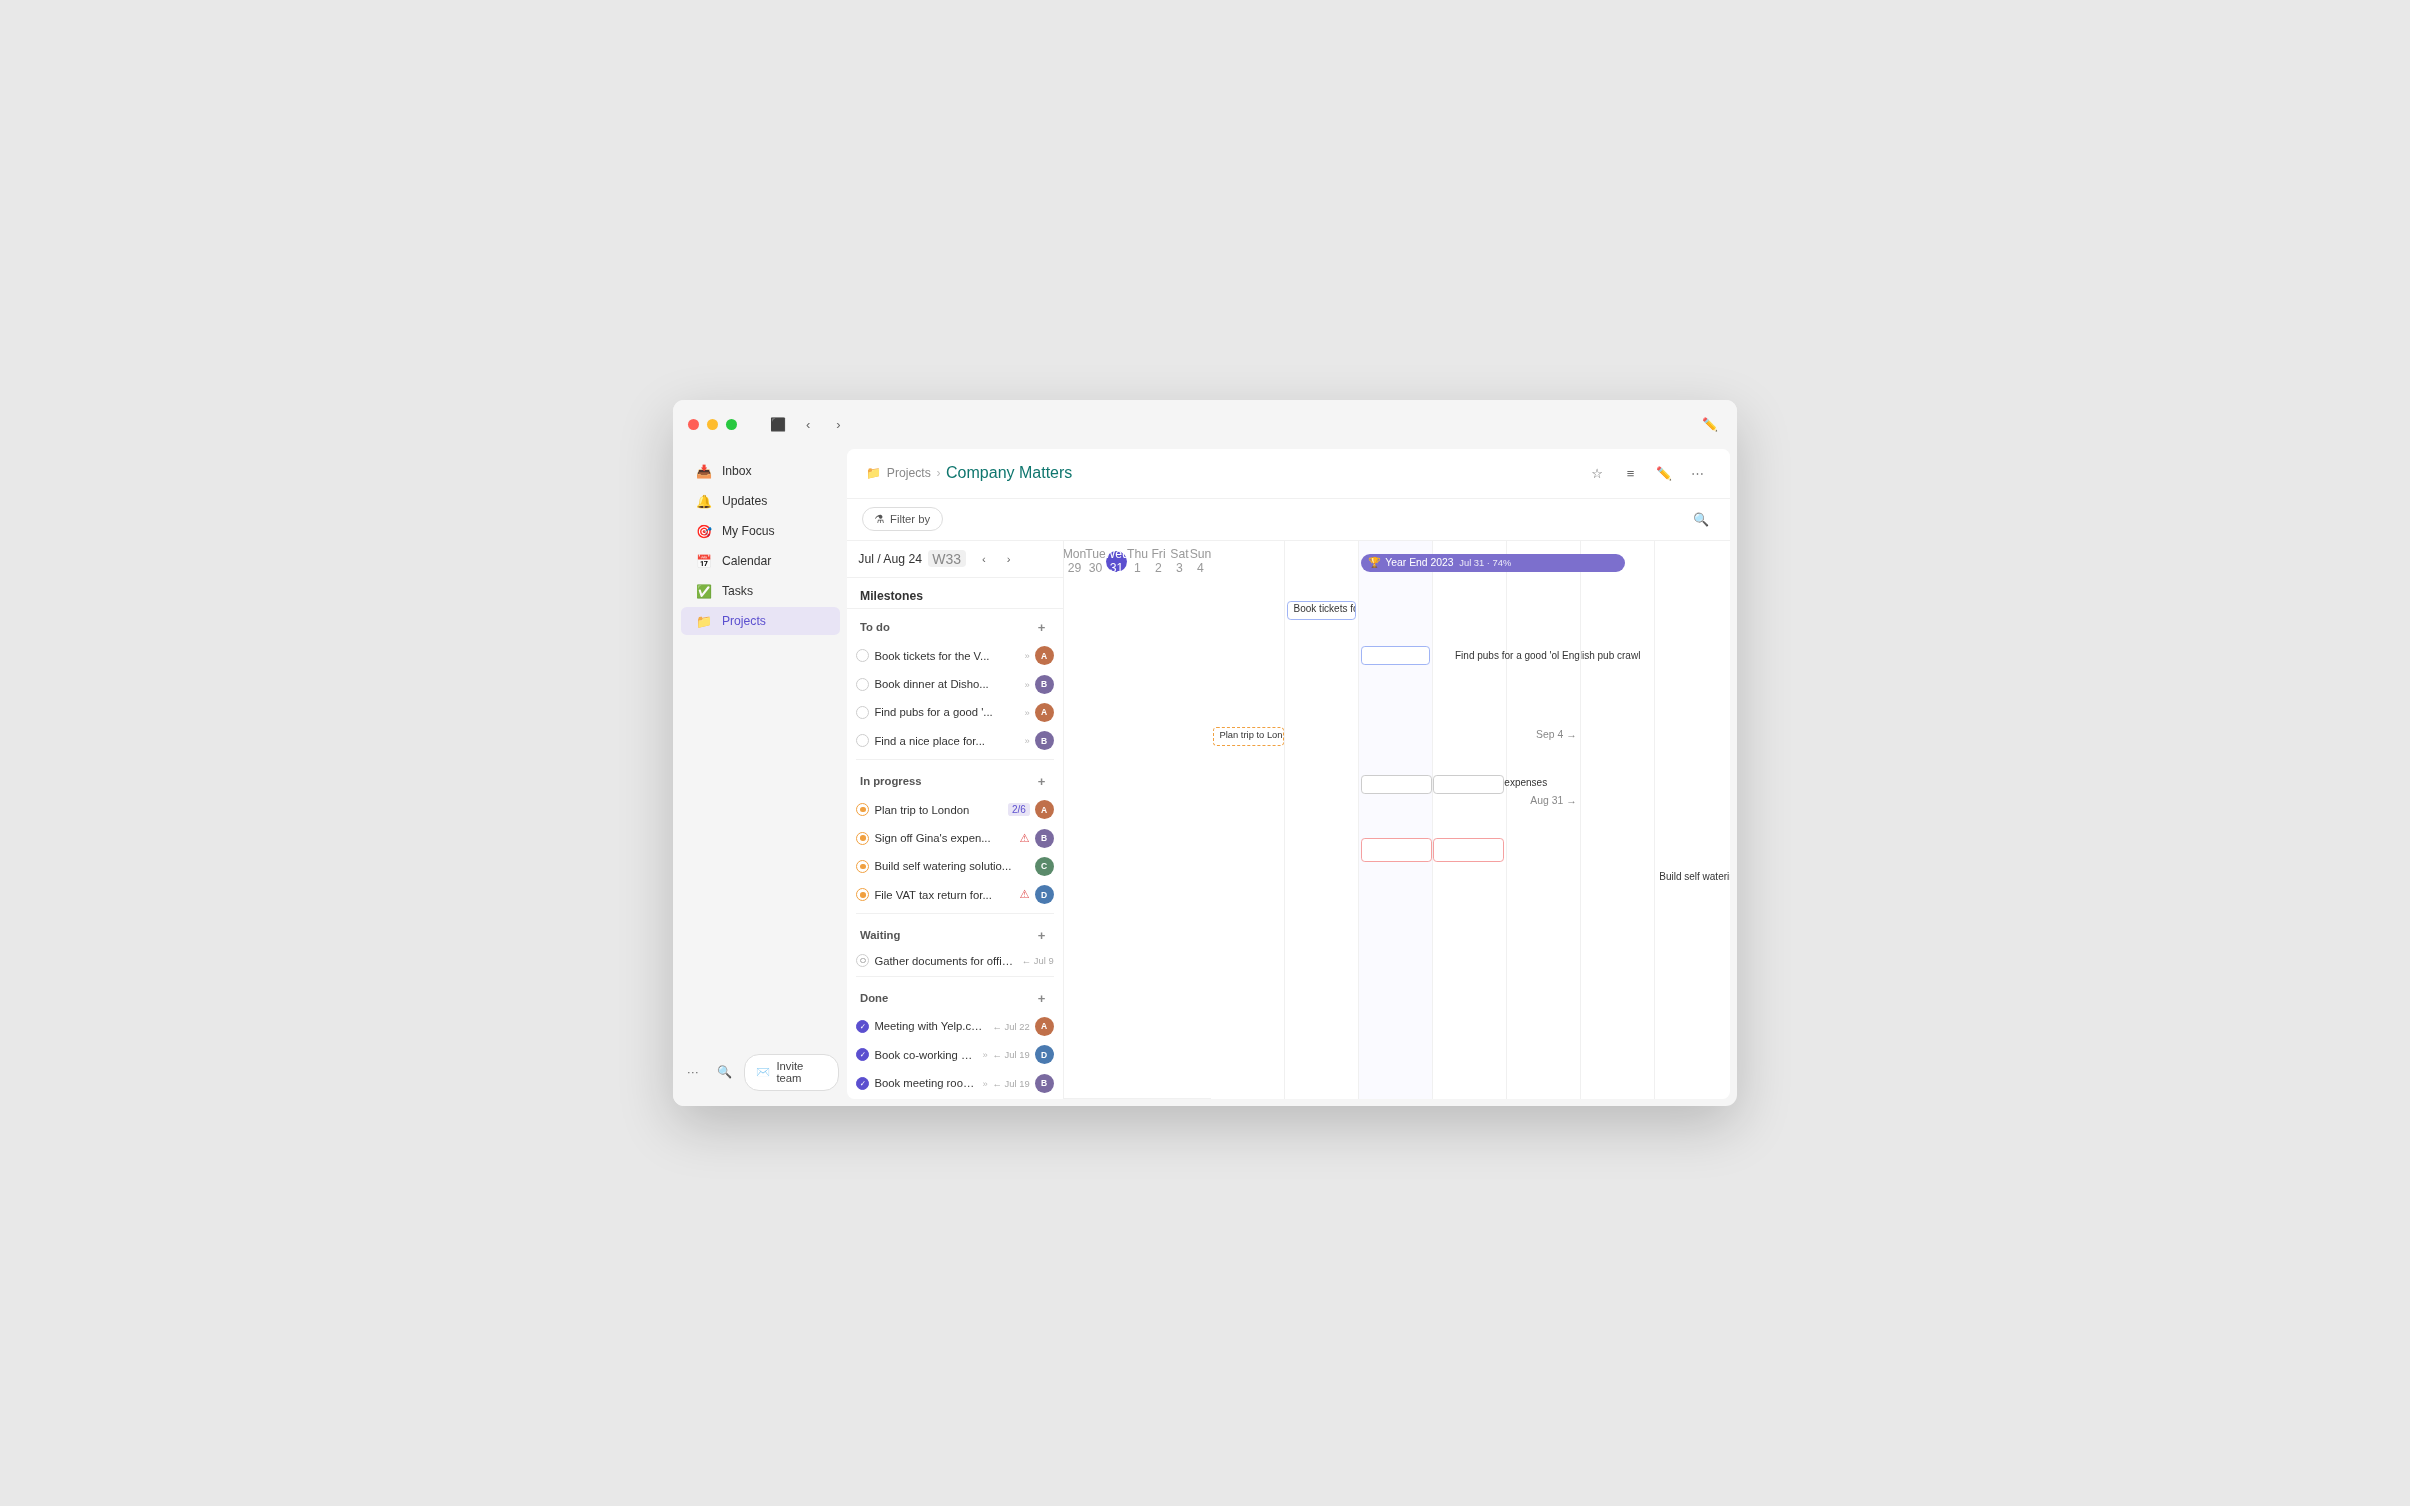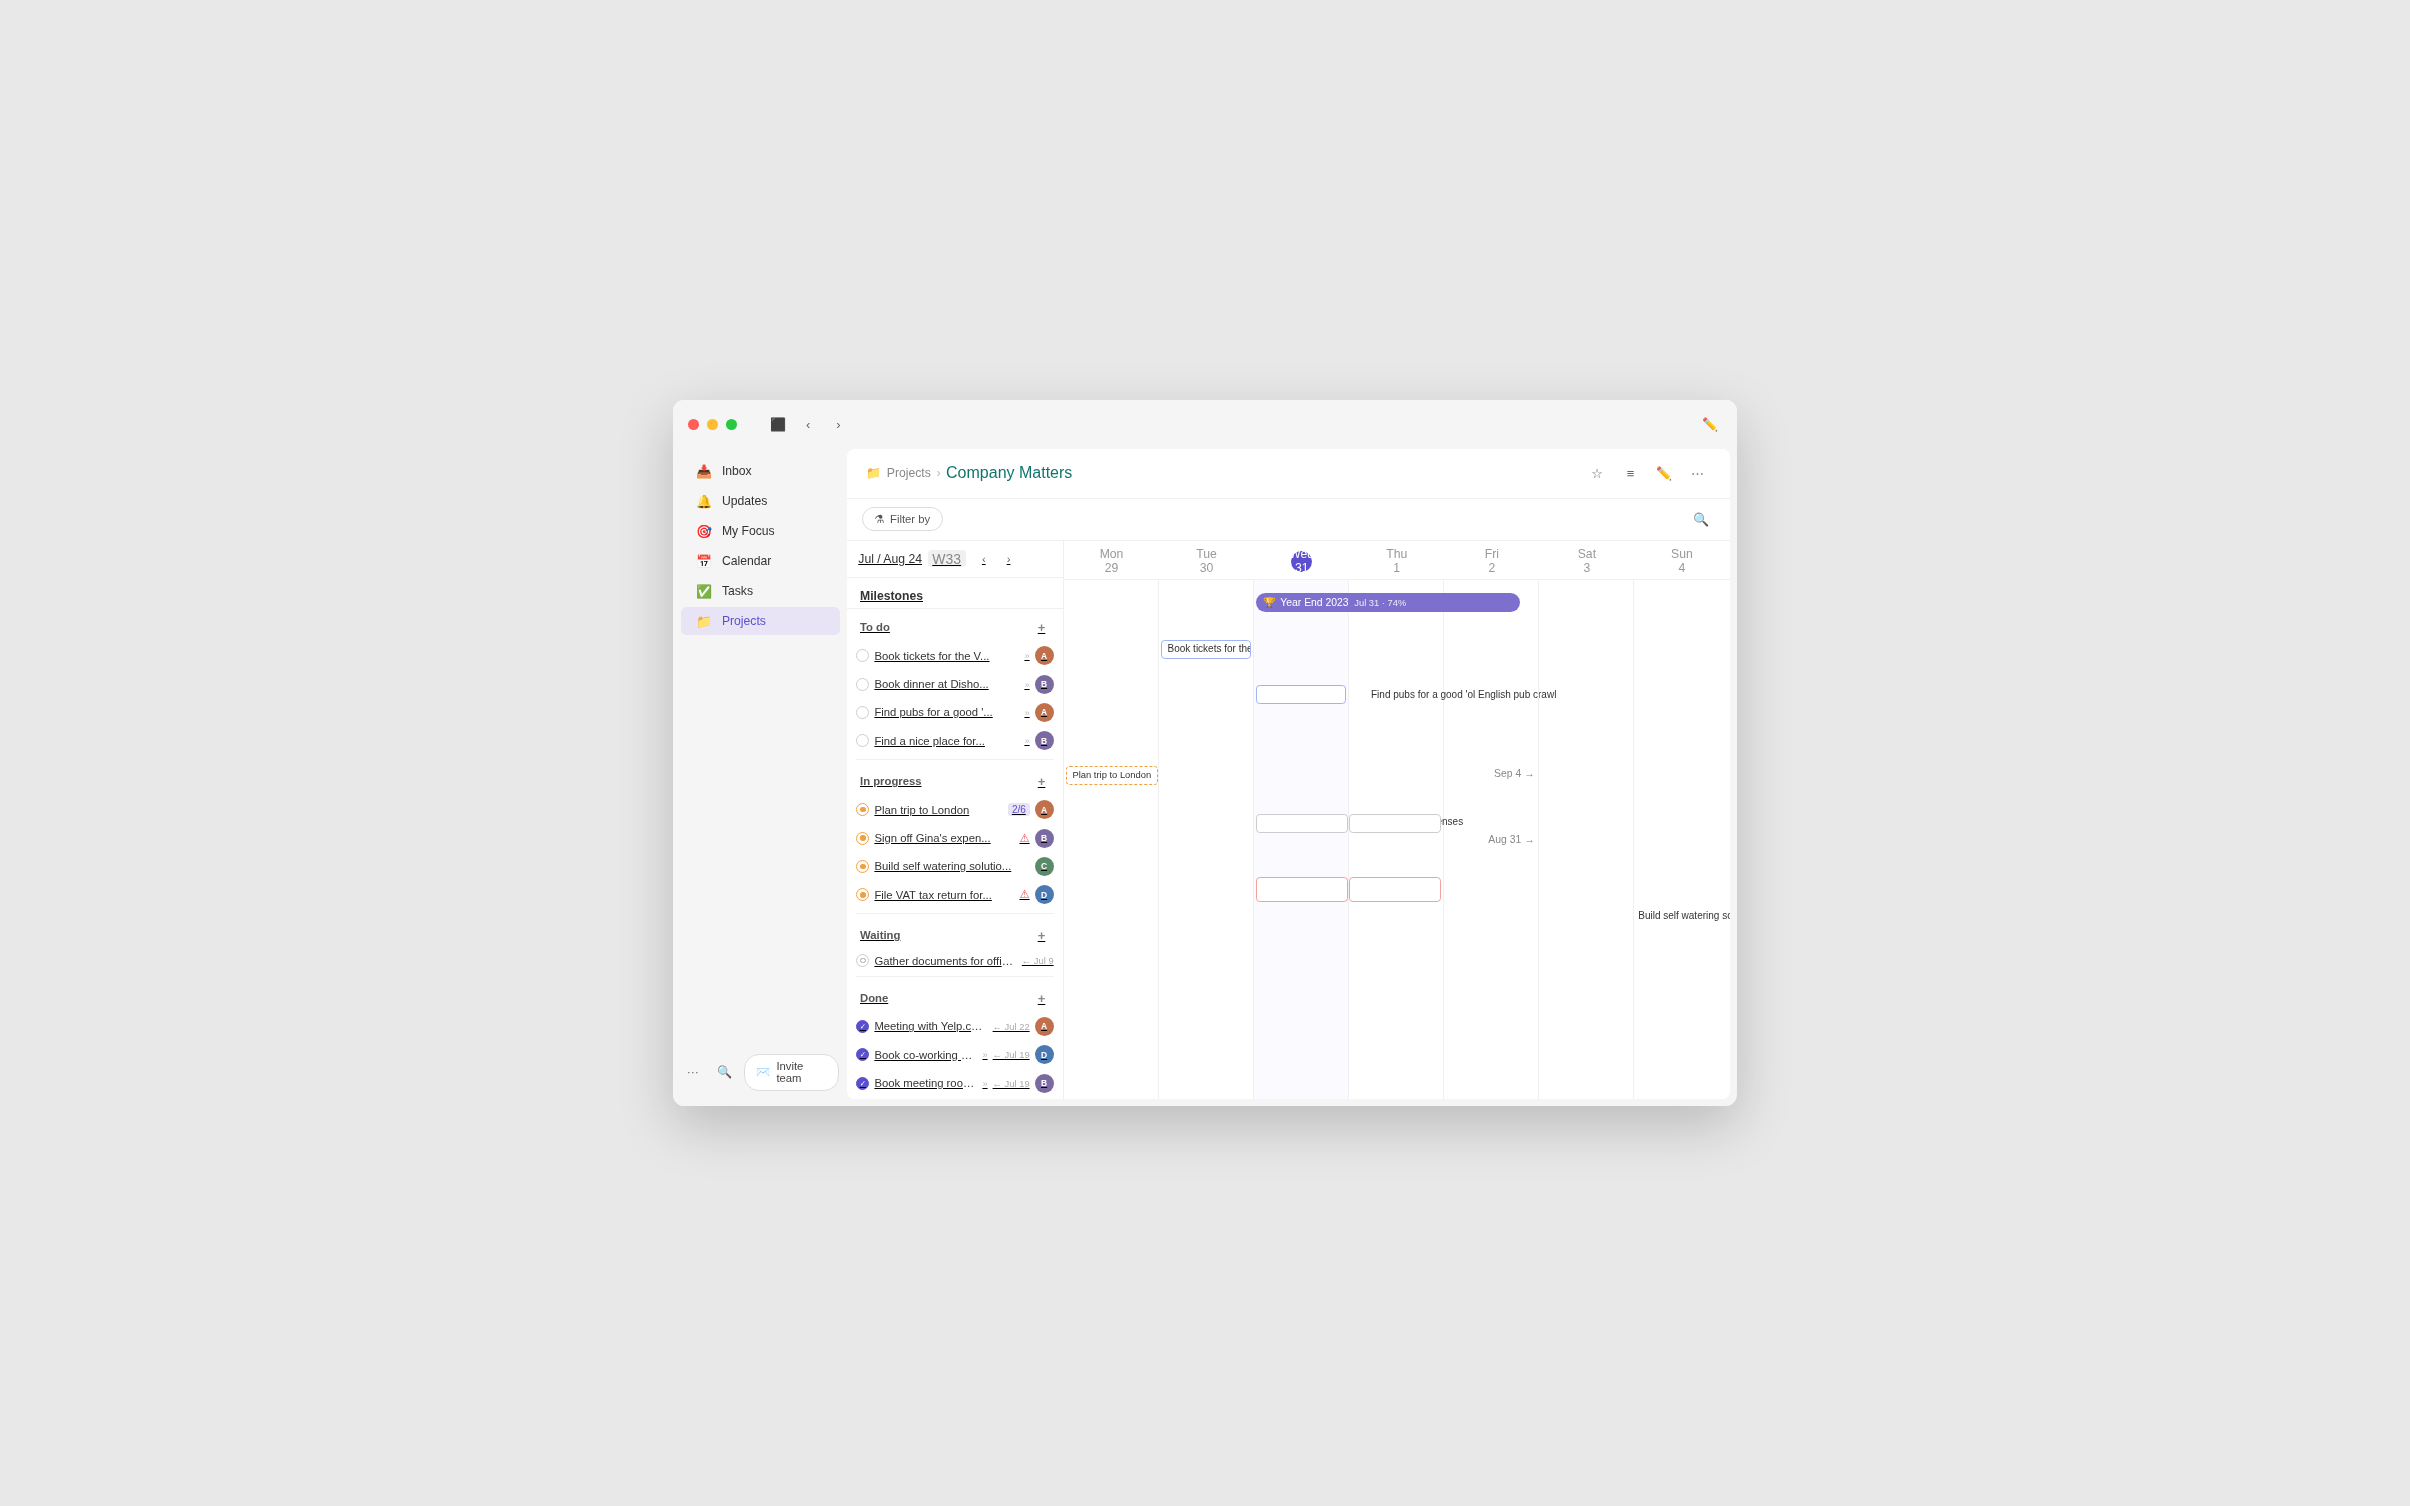--- a/index.html
+++ b/index.html
@@ -142,27 +142,26 @@
       flex: 1;
       overflow: hidden;
     }
     
     .task-panel {
       width: 217px;
       flex-shrink: 0;
       border-right: 0.9px solid #f0f0f0;
       overflow-y: auto;
       padding-bottom: 15px;
-      text-decoration: underline;
     }
     
     .cal-right {
       flex: 1;
       display: flex;
-      flex-direction: column;
+      flex-direction: row;
       overflow: hidden;
     }
     .cal-date-label {
       font-size: 12.2px; font-weight: 500; color: #333;
     }
     .cal-week-badge {
       font-size: 14px; color: #888;
       background: #f0f0f0; border-radius: 3.8px;
       padding: 0.9px 4.7px; margin-left: 5.6px; text-align: right;
     }

